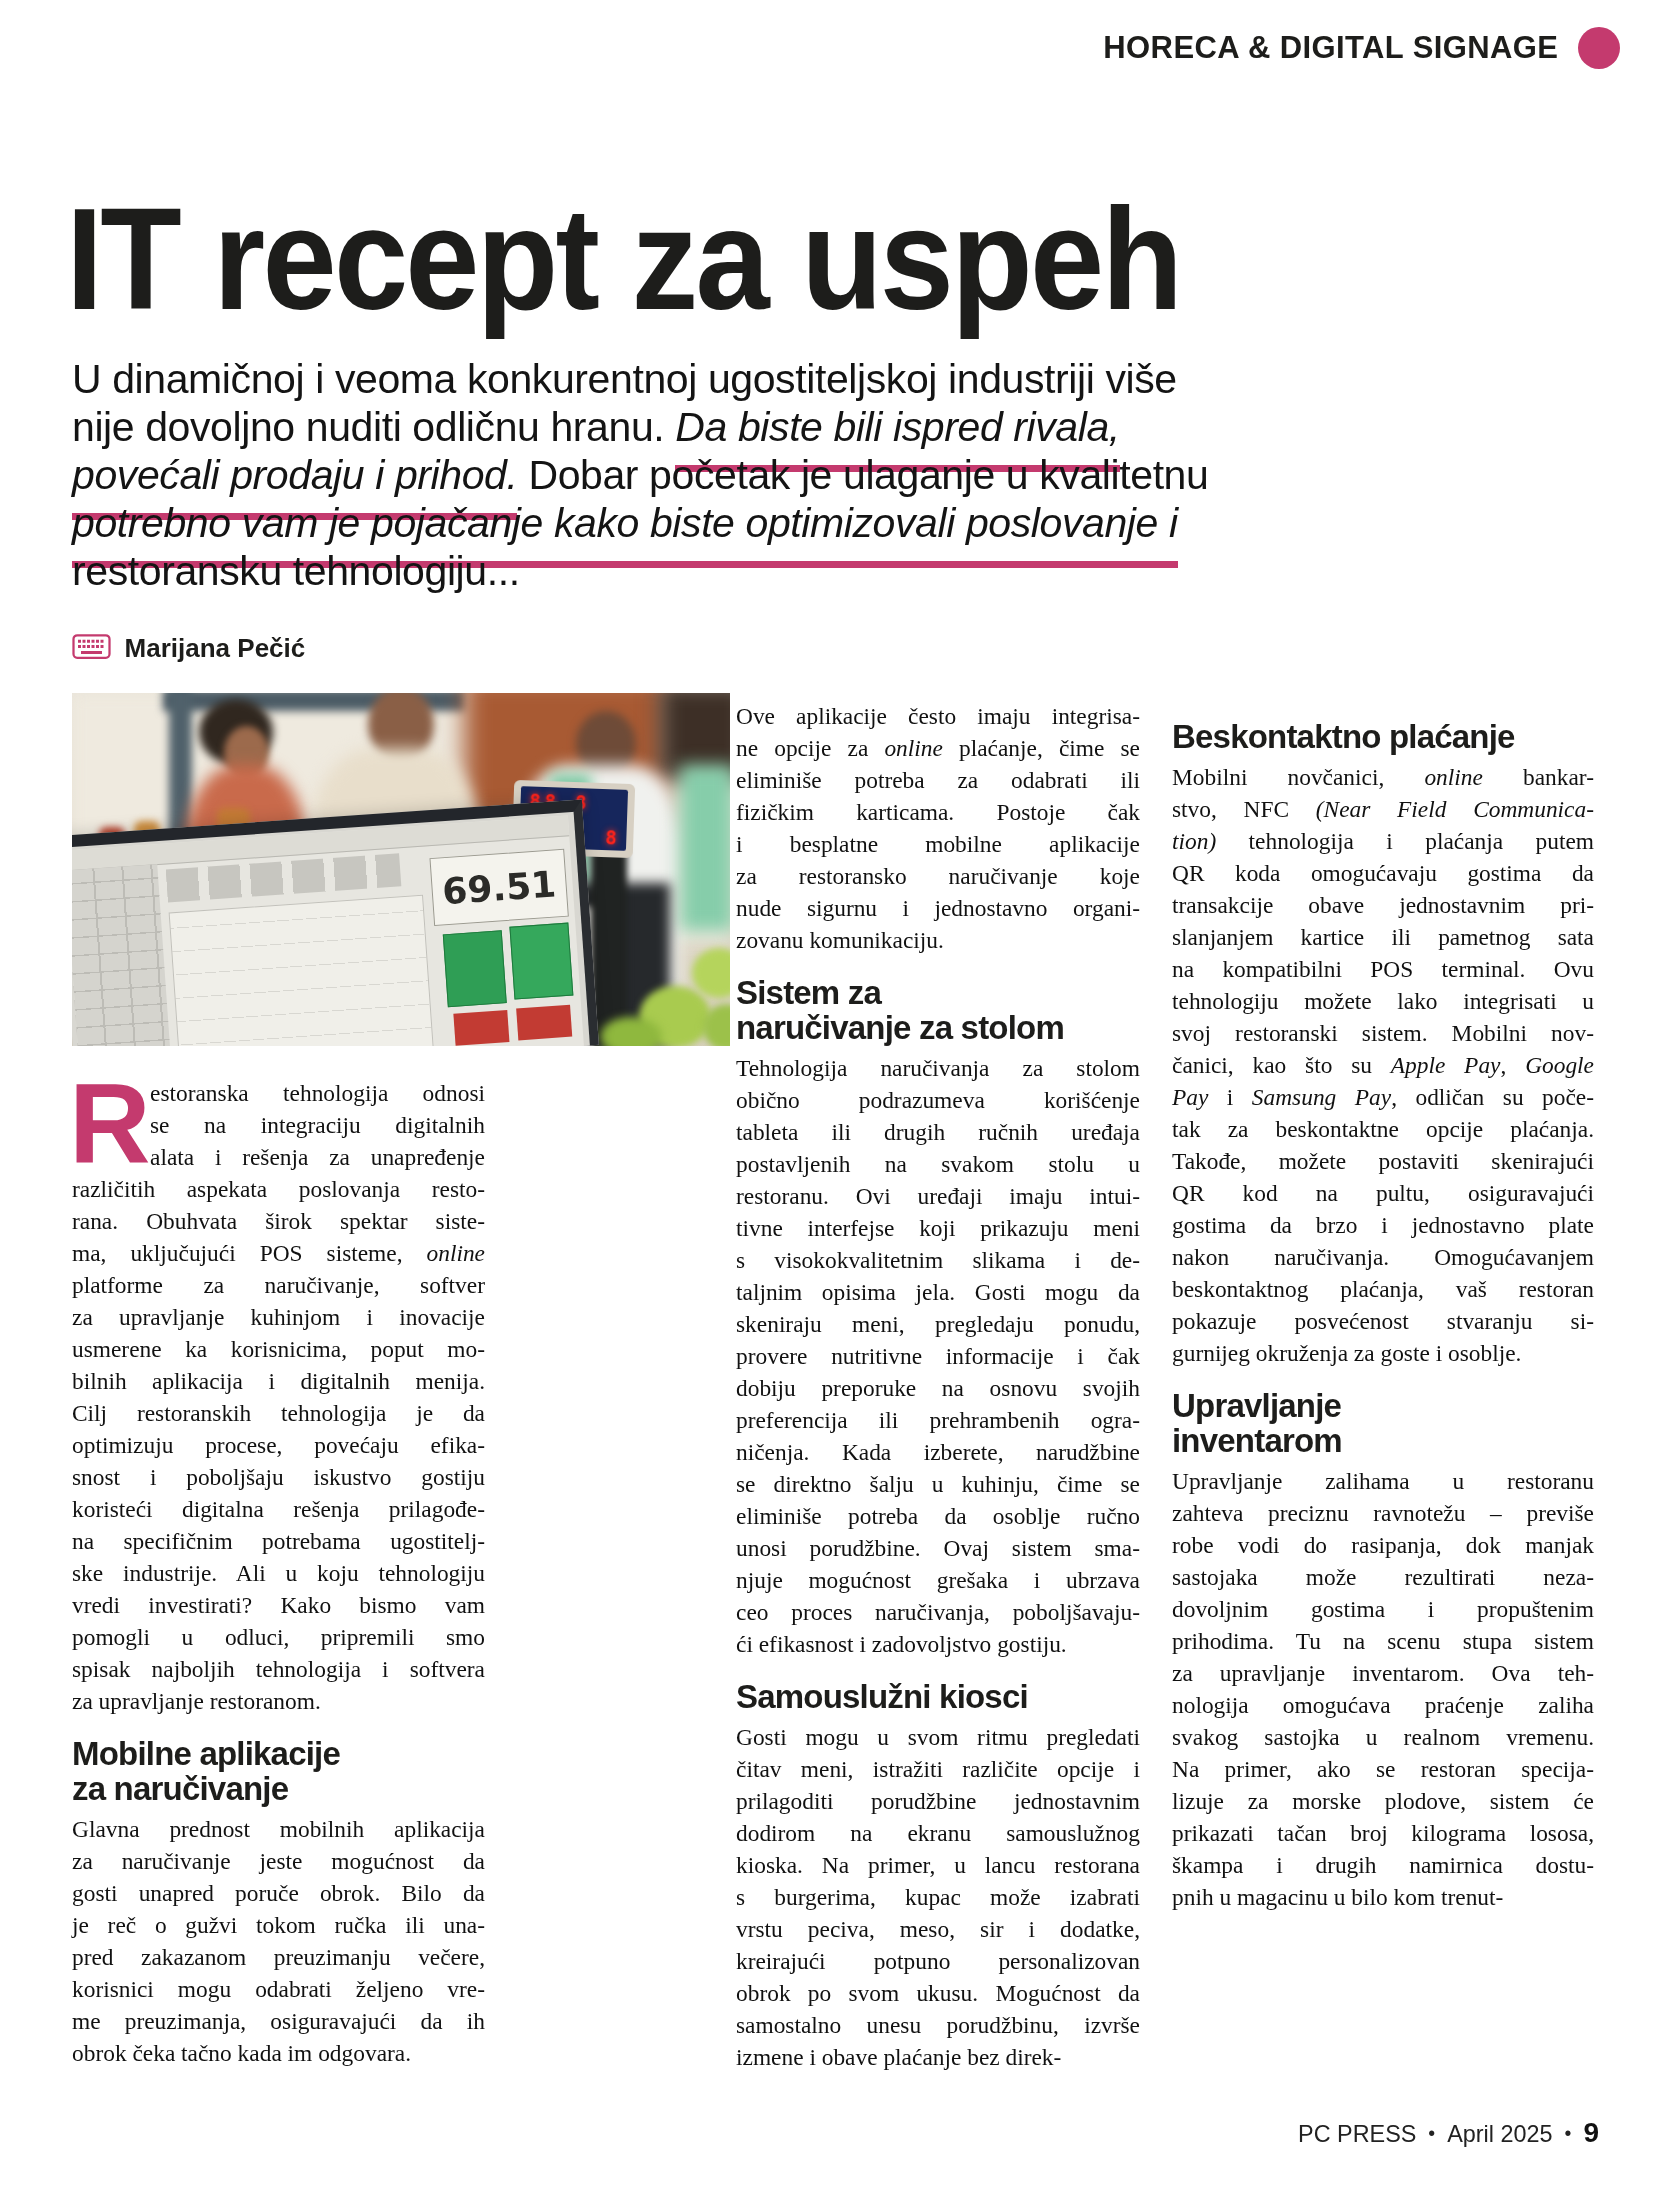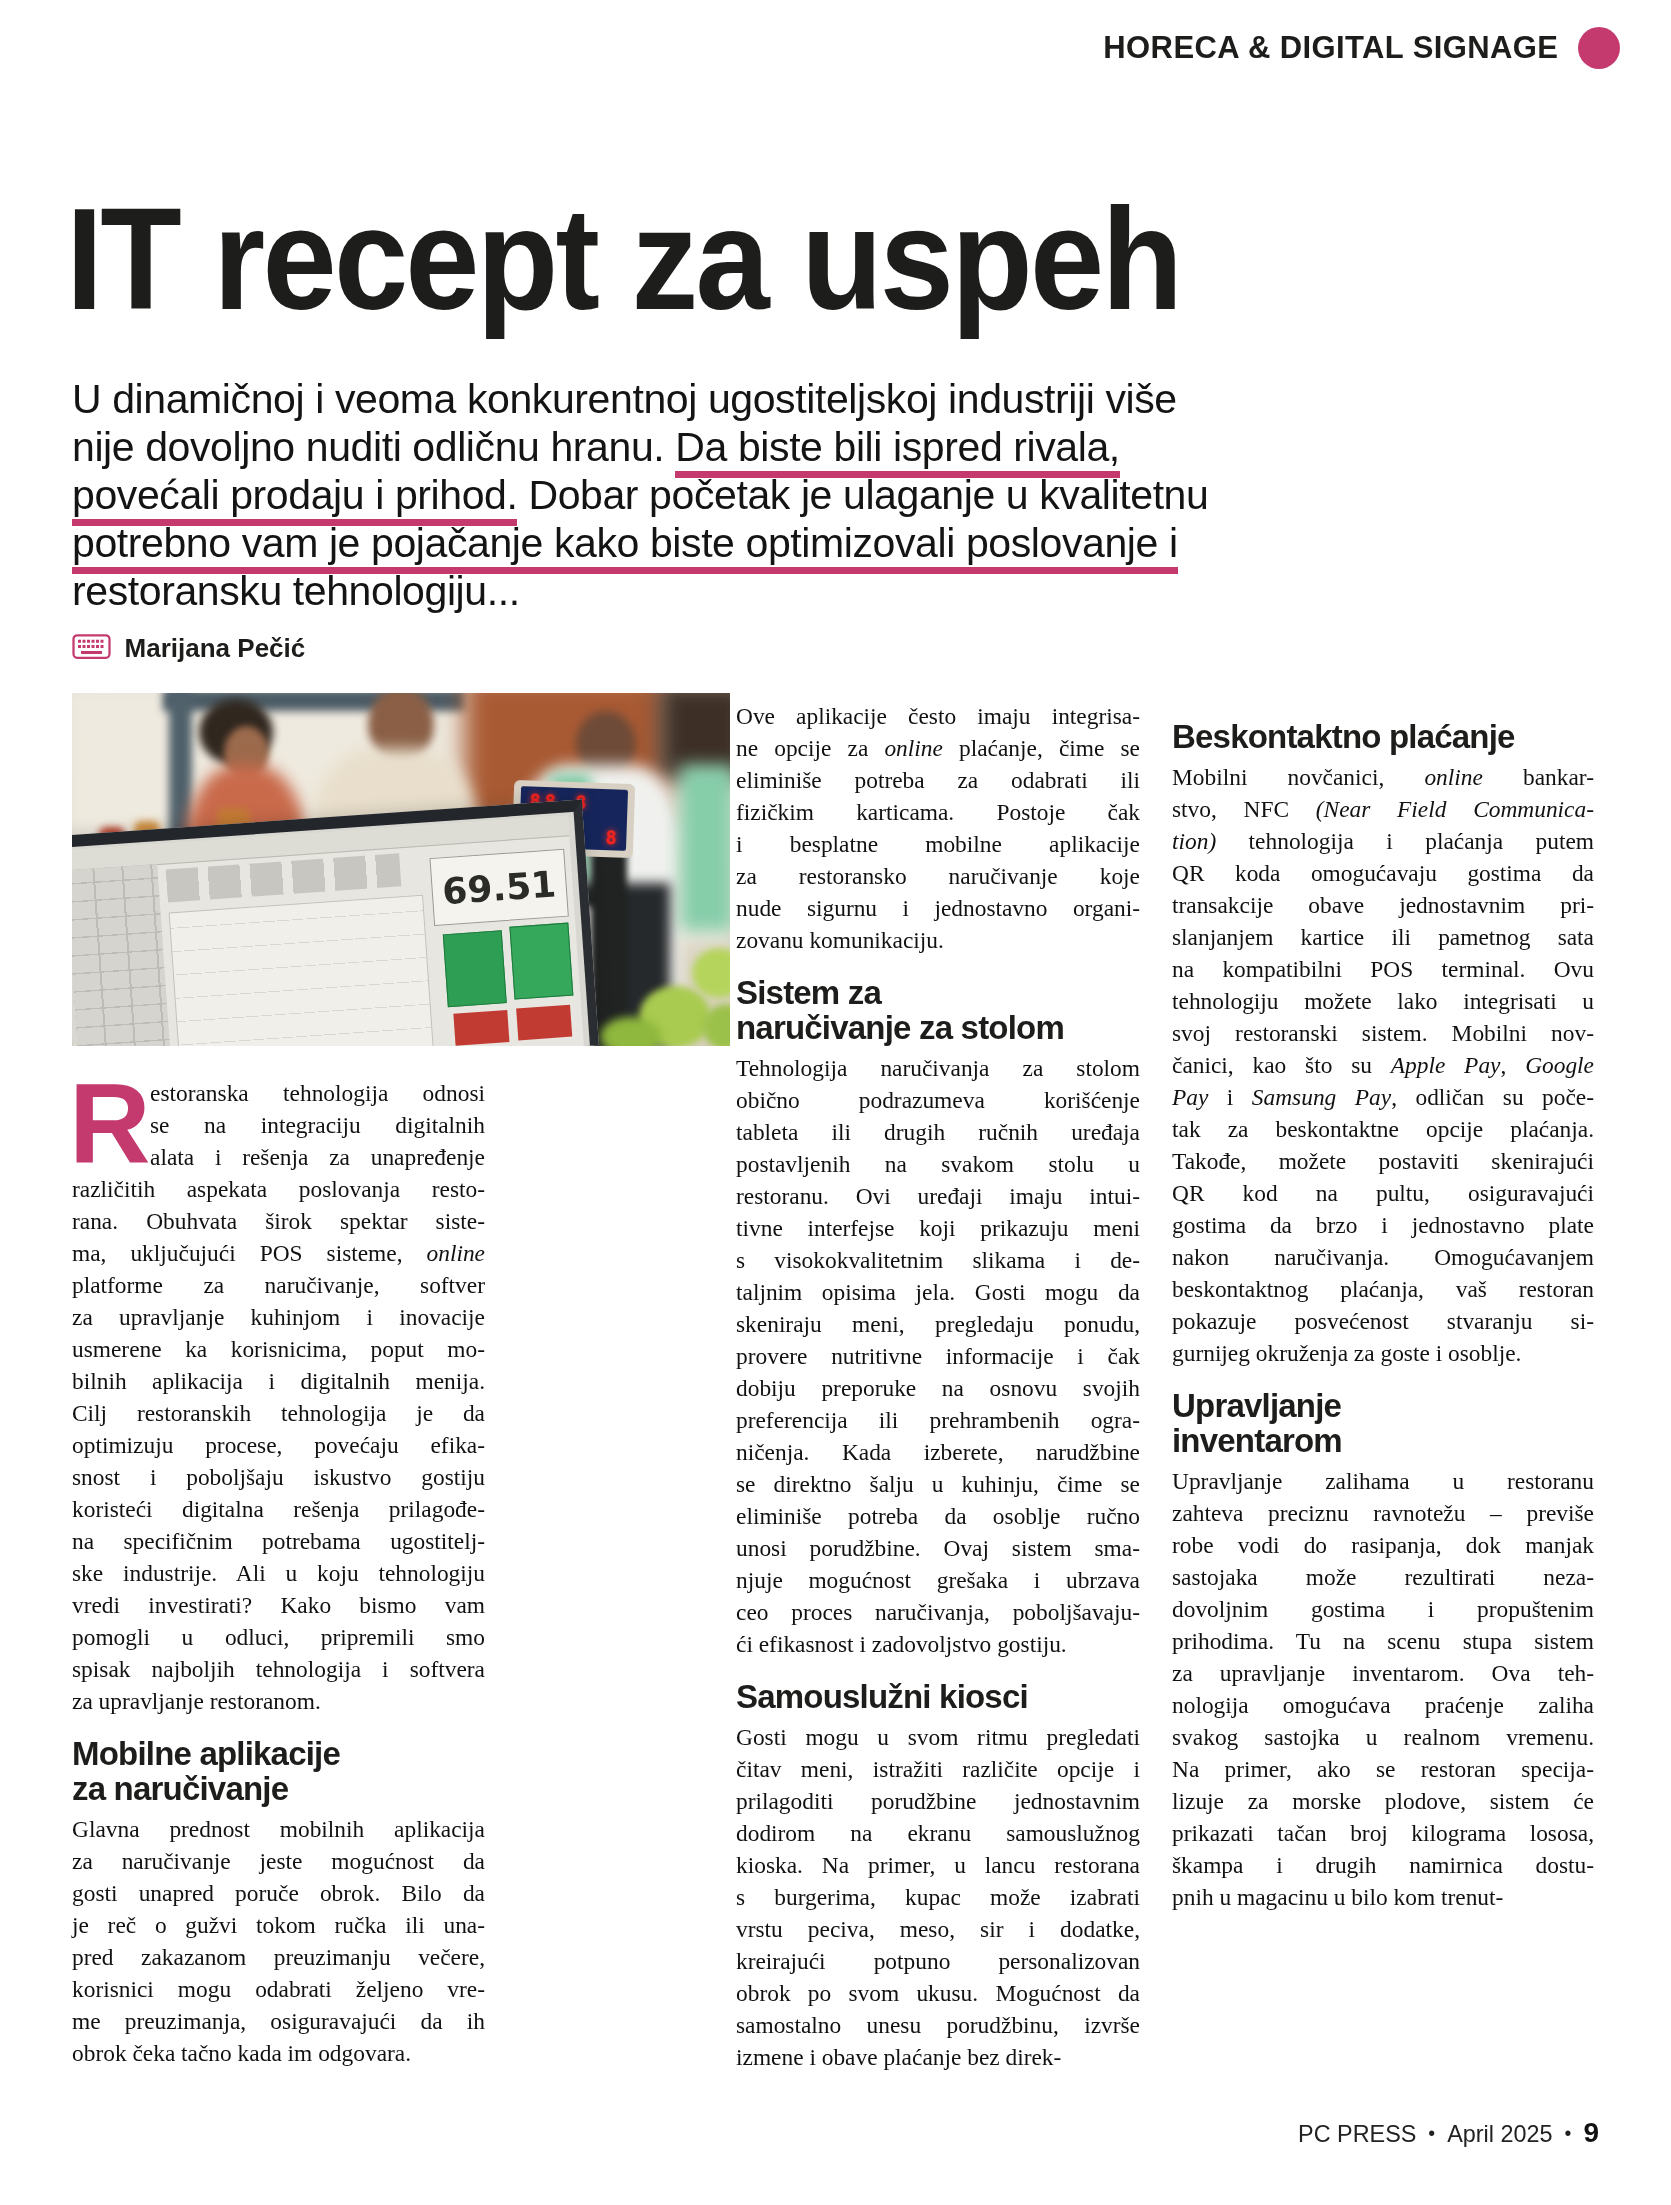--- a/index.html
+++ b/index.html
@@ -11,24 +11,24 @@
   .kicker-row{position:absolute;top:27px;right:51px;display:flex;align-items:center;gap:19.6px;}
   .kicker-text{font-size:31px;font-weight:800;letter-spacing:0.4px;color:#1d1d1b;}
   .kicker-dot{width:42px;height:42px;border-radius:50%;background:var(--accent);}
 
   
   .title{position:absolute;left:66px;top:187px;margin:0;font-size:145px;font-weight:800;
          letter-spacing:-3px;line-height:1;white-space:nowrap;color:#1d1d1b;
          transform:scaleX(0.92);transform-origin:left top;}
 
   
-  .intro{position:absolute;left:72px;top:375px;width:1479px;font-size:41px;line-height:48px;
+  .intro{position:absolute;left:72px;top:355px;width:1479px;font-size:41px;line-height:48px;
          letter-spacing:-0.4px;color:#141414;}
   .iline{white-space:nowrap;}
-  .iline .u{border-bottom:7.5px solid var(--accent);padding-bottom:1px;}
+  .iline .u{border-bottom:7.5px solid var(--accent);padding-bottom:15px;font-style:italic;}
 
   
   .byline{position:absolute;left:72px;top:632px;display:flex;align-items:center;gap:13.6px;}
   .byline-name{font-size:26px;font-weight:700;color:#1d1d1b;text-align:center;}
 
   
   .photo{position:absolute;left:72px;top:693px;width:658px;height:353px;margin:0;overflow:hidden;
          background:linear-gradient(160deg,#e9e4da 0%,#e2dbcb 60%,#d8d0bf 100%);}
   .ph{position:absolute;}
   .ph-light{left:0;top:0;width:658px;height:249px;background:#efeadf;filter:blur(7.5px);}

